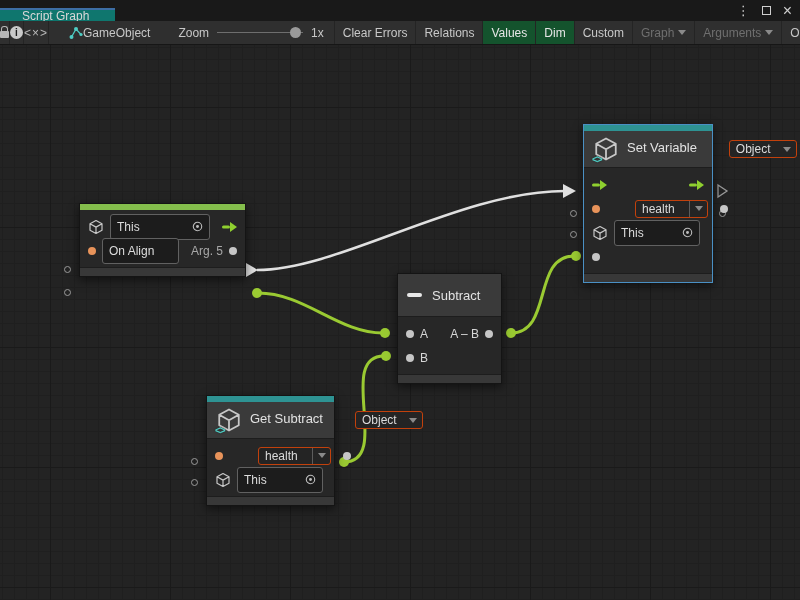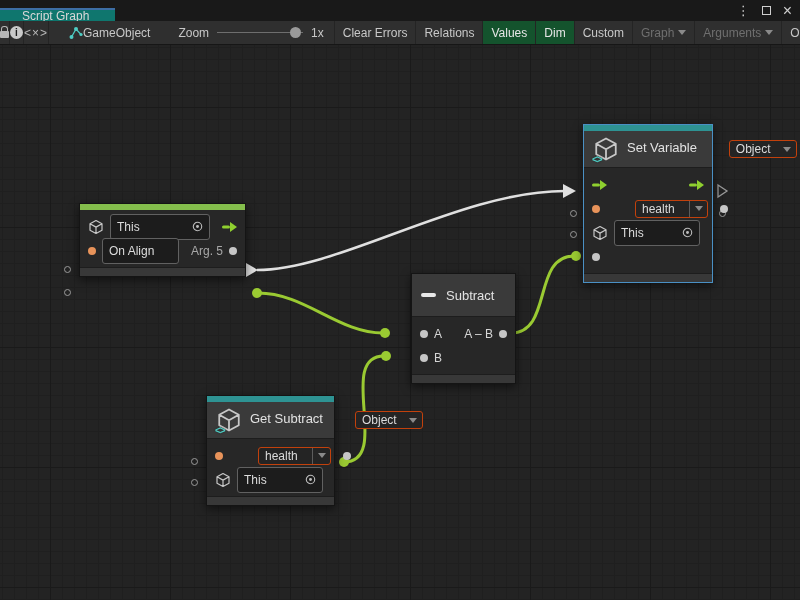--- a/index.html
+++ b/index.html
@@ -224,21 +224,21 @@
             <span>On Align</span>
           </div>
           <span class="sp"></span>
           <span class="portlabel">Arg. 5</span>
           <span class="dot gray"></span>
         </div>
       </div>
       <div class="footer"></div>
     </div>
 
-    <div class="node" style="left:411px; top:228px; width:105px">
+    <div class="node" style="left:397px; top:228px; width:105px">
       <div class="header" style="height:43px; justify-content:flex-start; gap:10px">
         <span class="minus-bar"></span>
         <span class="ntitle">Subtract</span>
       </div>
       <div class="body">
         <div class="row">
           <span class="dot gray"></span>
           <span>A</span>
           <span class="sp"></span>
           <span>A – B</span>

